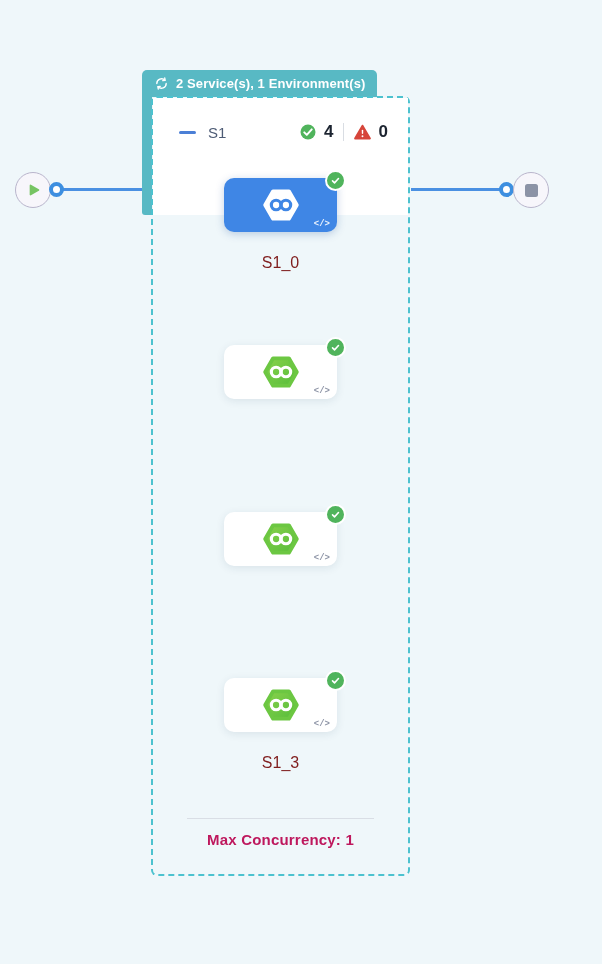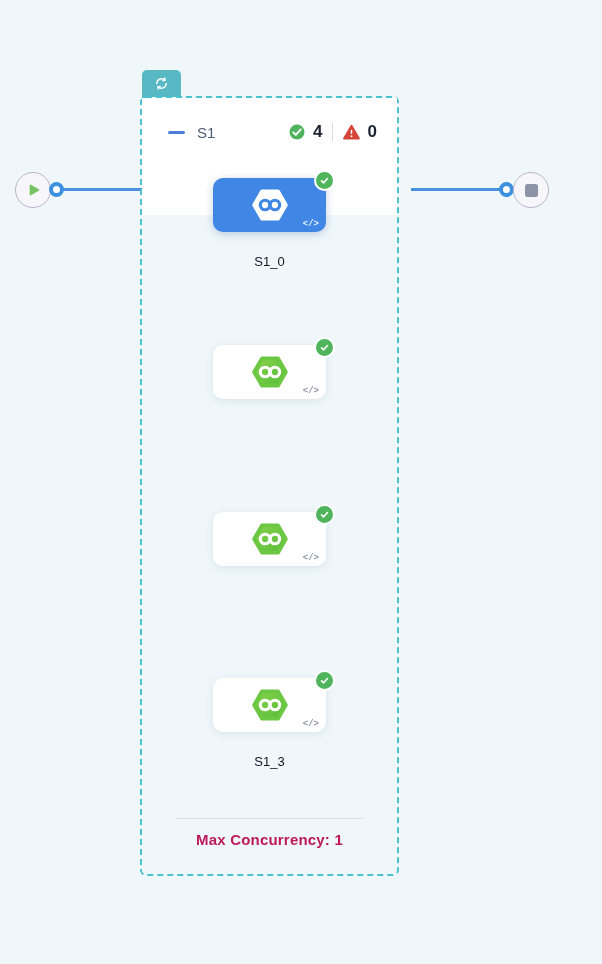--- a/index.html
+++ b/index.html
@@ -27,21 +27,21 @@
   
   .group-badge { position:absolute; left:142px; top:70px; height:27px;
     background:#58b9c4; border-radius:5px 5px 0 0; display:flex; align-items:center;
     gap:7px; padding:0 12px; color:#ffffff; font-size:13px; font-weight:bold; letter-spacing:.1px; }
 
   
   .accent-strip { position:absolute; left:142px; top:96px; width:10px; height:119px;
     background:#58b9c4; border-radius:0 0 0 3px; }
 
   
-  .stage-container { position:absolute; left:140px; top:96px; width:259px; height:780px;
+  .stage-container { position:absolute; left:151px; top:96px; width:259px; height:780px;
     border:2px dashed #4cc2cf; border-radius:6px;text-decoration:underline; }
 
   .stage-header-band { position:absolute; left:0; right:0; top:0; height:117px; background:#ffffff; }
 
   .stage-header-row { position:absolute; left:26px; right:20px; top:22px; height:24px;
     display:flex; align-items:center; justify-content:space-between; }
   .stage-title { display:flex; align-items:center; gap:12px; }
   .collapse-dash { width:17px; height:3px; border-radius:2px; background:#4b7fd6; }
   .stage-name { font-size:15px; font-weight:500; color:#4d5b75; }
   .stage-counts { display:flex; align-items:center; gap:7px; font-size:17px; font-weight:600; color:#1c2430; }
@@ -51,21 +51,21 @@
   .node { position:absolute; left:0; right:0; text-align:center; }
   .node-card { position:relative; width:113px; height:54px; margin:0 auto; border-radius:10px;
     background:#ffffff; box-shadow:0 2px 8px rgba(30,60,90,.10);
     display:flex; align-items:center; justify-content:center; }
   .node-card.selected { background:#3f86e5; box-shadow:0 2px 8px rgba(20,70,150,.25); }
   .status-badge { position:absolute; top:-8px; right:-9px; width:21px; height:21px; border-radius:50%;
     background:#50b45c; border:2px solid #ffffff; display:flex; align-items:center; justify-content:center; }
   .code-glyph { position:absolute; right:7px; bottom:3px; font-family:"Liberation Mono", monospace;
     font-size:9px; font-weight:bold; color:#8d94a6; }
   .node-card.selected .code-glyph { color:#eaf2fd; }
-  .node-label { margin-top:22px; font-size:13px; color:#0f172a; }
+  .node-label { margin-top:22px; font-size:16px; color:#7f1d1d; }
 
   
   .stage-divider { position:absolute; left:34px; width:187px; top:720px; height:1px; background:#d9dee5; }
   .stage-footer { position:absolute; left:0; right:0; top:733px; text-align:center;
     font-size:15px; font-weight:bold; color:#be185d; letter-spacing:.2px; }
 </style>
 </head>
 <body>
 
 <svg width="0" height="0" style="position:absolute">
@@ -97,20 +97,21 @@
 
   <div class="group-badge">
     <span style="display:flex">
       <svg width="15" height="15" viewBox="0 0 24 24" fill="none" stroke="#ffffff" stroke-width="2.2" stroke-linecap="round" stroke-linejoin="round">
         <path d="M4.5 12 a7.5 7.5 0 0 1 13 -5.2"></path>
         <polyline points="17.2,3.2 17.7,6.9 14,7.4"></polyline>
         <path d="M19.5 12 a7.5 7.5 0 0 1 -13 5.2"></path>
         <polyline points="6.8,20.8 6.3,17.1 10,16.6"></polyline>
       </svg>
     </span>
+    <span>2 Service(s), 1 Environment(s)</span>
   </div>
 
   <div class="accent-strip"></div>
 
   <div class="stage-container">
 
     <div class="stage-header-band">
       <div class="stage-header-row">
         <div class="stage-title">
           <span class="collapse-dash"></span>

